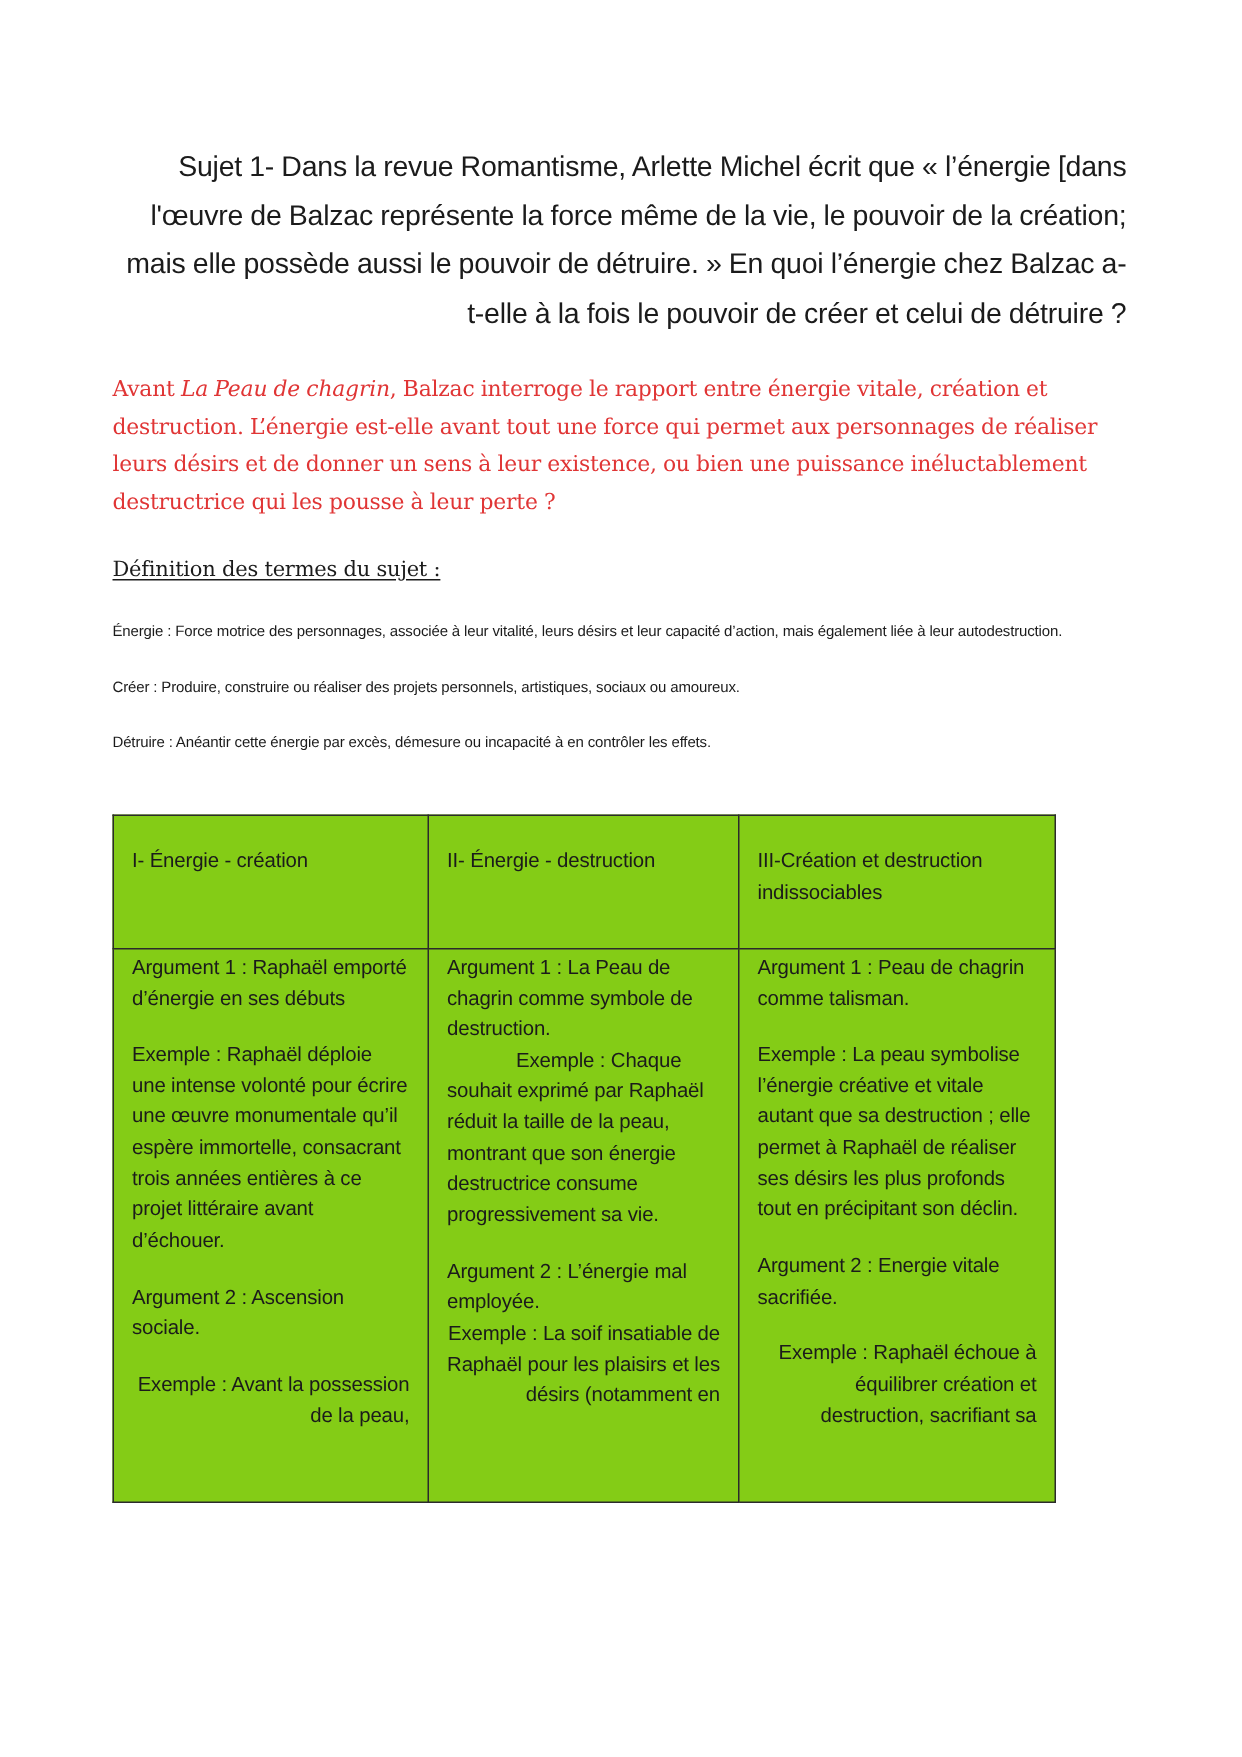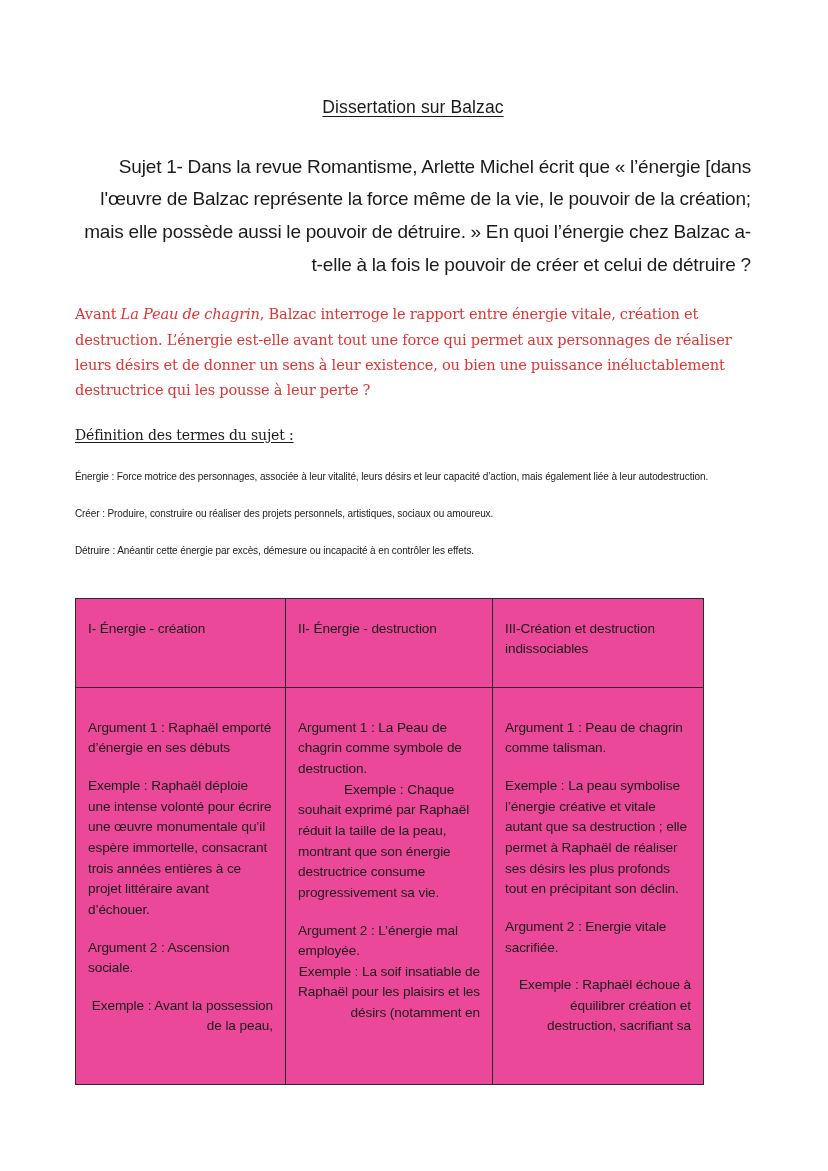--- a/index.html
+++ b/index.html
@@ -116,21 +116,21 @@
   .def-para.last {
     margin-bottom: 38px;
   }
 
   
   .plan-table {
     border-collapse: collapse;
     table-layout: fixed;
     width: 628px;
     margin: 0;
-    background: #ec4899;
+    background: #84cc16;
   }
   .plan-table col.c1 { width: 210px; }
   .plan-table col.c2 { width: 207px; }
   .plan-table col.c3 { width: 211px; }
 
   .plan-table td {
     border: 1px solid #2b2b2b;
     vertical-align: top;
     padding: 12px 12px 12px 12px;
     font-family: "Liberation Sans", sans-serif;
@@ -140,21 +140,21 @@
     letter-spacing: -0.1px;
   }
 
   .plan-table tr.head-row td {
     height: 54px;
     padding-top: 20px;
     padding-bottom: 14px;
   }
 
   .plan-table tr.body-row td {
-    padding-top: 30px;
+    padding-top: 2px;
     padding-bottom: 2px;
     height: 364px;
   }
 
   .cell-p {
     margin: 0 0 17px 0;
   }
   .cell-p.nogap {
     margin-bottom: 0;
   }
@@ -168,23 +168,20 @@
   .head-cell-p {
     margin: 0;
   }
 </style>
 </head>
 <body>
 
 <div class="page">
   <div class="content">
 
-    <h1 class="doc-title">
-      <span>Dissertation sur Balzac</span>
-    </h1>
 
     <p class="serif-para">Sujet 1- Dans la revue Romantisme, Arlette Michel écrit que « l’énergie [dans l'œuvre de Balzac représente la force même de la vie, le pouvoir de la création; mais elle possède aussi le pouvoir de détruire. » En quoi l’énergie chez Balzac a-t-elle à la fois le pouvoir de créer et celui de détruire ?</p>
 
 
     <p class="red-block"><span>Avant </span><i>La Peau de chagrin</i><span>, Balzac interroge le rapport entre énergie vitale, création et destruction. L’énergie est-elle avant tout une force qui permet aux personnages de réaliser leurs désirs et de donner un sens à leur existence, ou bien une puissance inéluctablement destructrice qui les pousse à leur perte ?</span></p>
 
     <p class="head-serif-ul">
       <span>Définition des termes du sujet :</span>
     </p>
 

